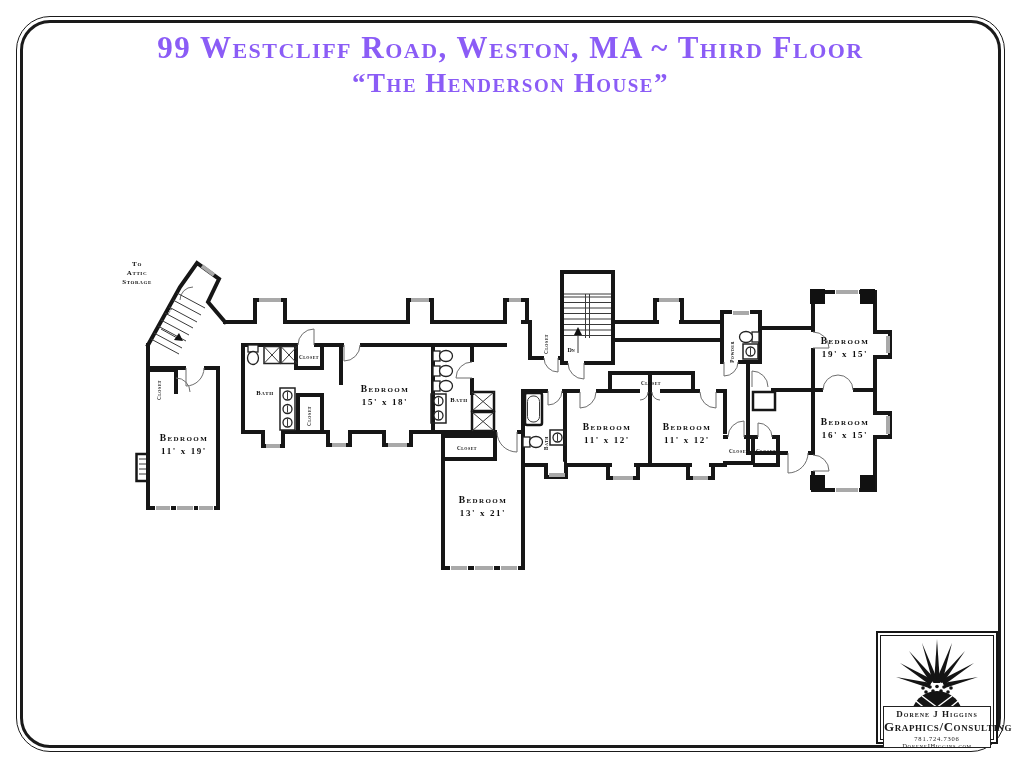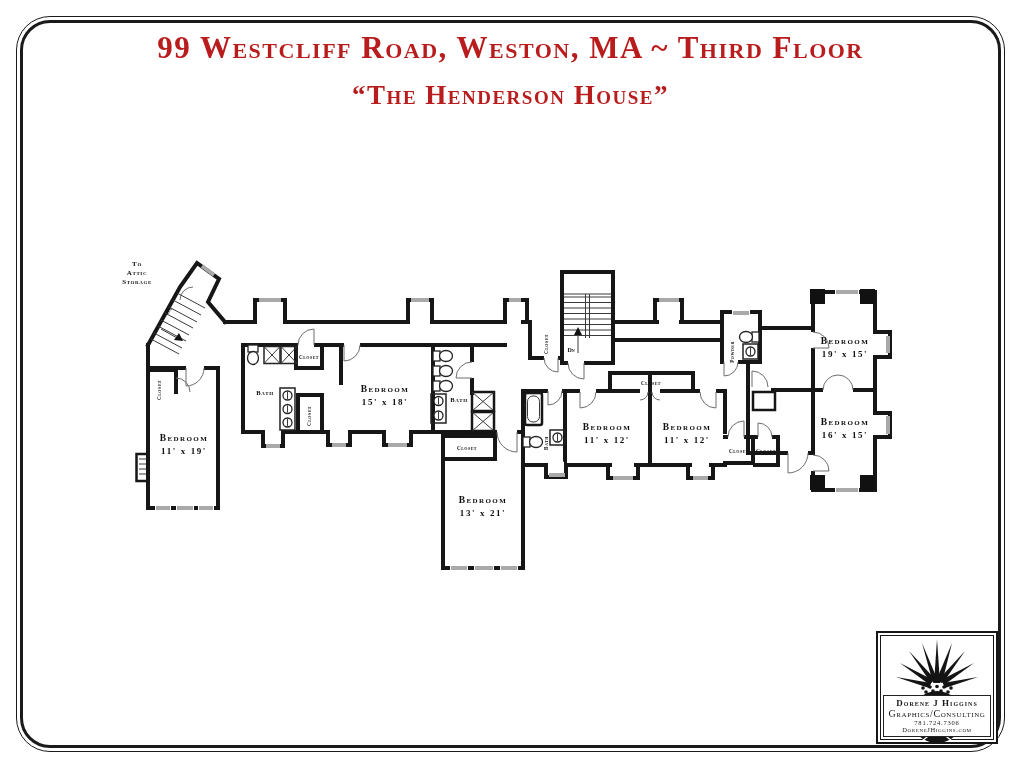--- a/index.html
+++ b/index.html
@@ -2,23 +2,23 @@
 <html><head>
 <meta charset="utf-8">
 <style>
   html,body{margin:0;padding:0;background:#fff;}
   .page{position:relative;width:1021px;height:768px;background:#fff;overflow:hidden;
         font-family:"Liberation Serif",serif;}
   .frame-outer{position:absolute;left:16px;top:16px;right:16px;bottom:16px;
         border:1px solid #1a1a1a;border-radius:34px;}
   .frame-inner{position:absolute;left:20px;top:20px;right:20px;bottom:20px;
         border:3px solid #1a1a1a;border-radius:30px;}
-  .title{position:absolute;left:0;top:30px;width:100%;text-align:center;color:#b91c1c;}
+  .title{position:absolute;left:0;top:30px;width:100%;text-align:center;color:#8b5cf6;}
   .title .l1{font-size:31px;font-weight:bold;font-variant:small-caps;letter-spacing:1.5px;}
-  .title .l2{font-size:27px;font-weight:bold;font-variant:small-caps;letter-spacing:1.5px;margin-top:14px;}
+  .title .l2{font-size:27px;font-weight:bold;font-variant:small-caps;letter-spacing:1.5px;margin-top:2px;}
   .plan-svg{position:absolute;left:0;top:0;}
   .wall{fill:none;stroke:#161616;stroke-width:4;stroke-linecap:square;}
   .wall2{fill:none;stroke:#161616;stroke-width:2.5;stroke-linecap:square;}
   .thin{fill:none;stroke:#3a3a3a;stroke-width:1;}
   .punch{fill:none;stroke:#ffffff;stroke-width:6.5;stroke-linecap:butt;}
   .win{fill:none;stroke:#a9a9a9;stroke-width:4;stroke-linecap:butt;}
   .arc{fill:none;stroke:#6e6e6e;stroke-width:1;}
   .fix{fill:#fff;stroke:#222;stroke-width:1.3;}
   .fixbox{fill:none;stroke:#222;stroke-width:1.5;}
   .blk{fill:#111;stroke:none;}
@@ -29,24 +29,24 @@
   .t-sm{font:bold 5.2px "Liberation Serif",serif;font-variant:small-caps;letter-spacing:.5px;text-anchor:middle;}
   .t-attic{font:bold 7px "Liberation Serif",serif;font-variant:small-caps;letter-spacing:.6px;text-anchor:middle;}
   .t-dn{font:bold 6px "Liberation Serif",serif;font-variant:small-caps;text-anchor:middle;}
   .disclaimer{position:absolute;left:660px;top:702px;width:255px;text-align:center;
         font-size:7.5px;font-variant:small-caps;letter-spacing:.4px;line-height:1.3;color:#2b2b2b;
         font-family:"Liberation Serif",serif;}
   .logo{position:absolute;left:876px;top:631px;width:122px;height:113px;background:#fff;
         border:2px solid #161616;box-sizing:border-box;}
   .logo .inner{position:absolute;left:2px;top:2px;right:2px;bottom:2px;border:1px solid #161616;}
   .logo svg{position:absolute;left:0;top:0;}
-  .logo .panel{position:absolute;left:5px;right:5px;top:62px;height:42px;background:#fff;
+  .logo .panel{position:absolute;left:5px;right:5px;top:73px;height:42px;background:#fff;
         border:1px solid #222;text-align:center;color:#1a1a1a;padding-top:2px;box-sizing:border-box;}
   .logo .panel .nm{font-size:9px;font-weight:bold;font-variant:small-caps;letter-spacing:1px;}
-  .logo .panel .tg{font-size:10px;font-variant:small-caps;letter-spacing:.6px;}
+  .logo .panel .tg{font-size:13px;font-variant:small-caps;letter-spacing:.6px;font-weight:bold;}
   .logo .panel .ph{font-size:6.5px;letter-spacing:.8px;}
   .logo .panel .wb{font-size:6.5px;font-variant:small-caps;letter-spacing:.6px;}
 </style>
 </head>
 <body>
 
 <div class="page">
   <div class="frame-outer"></div>
   <div class="frame-inner"></div>
 

